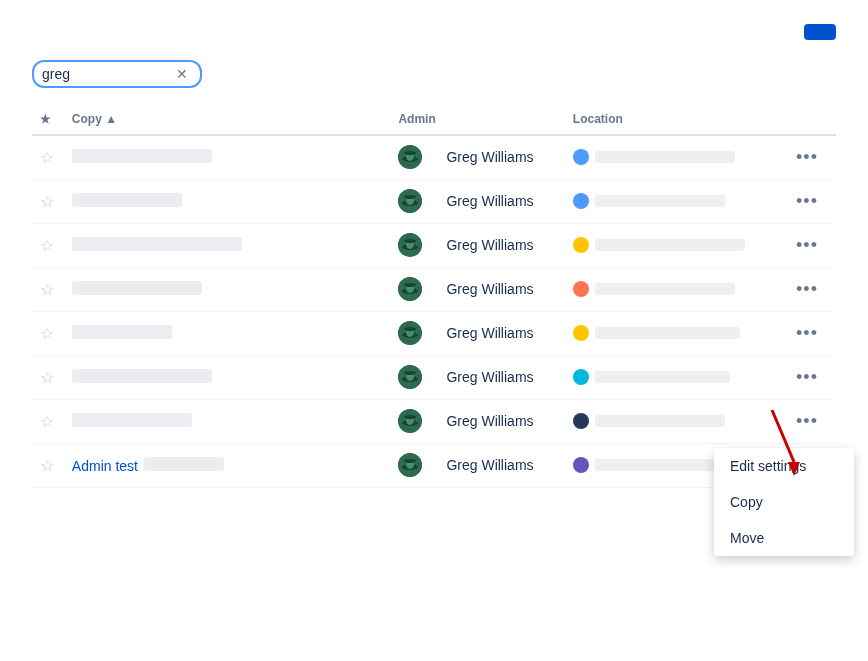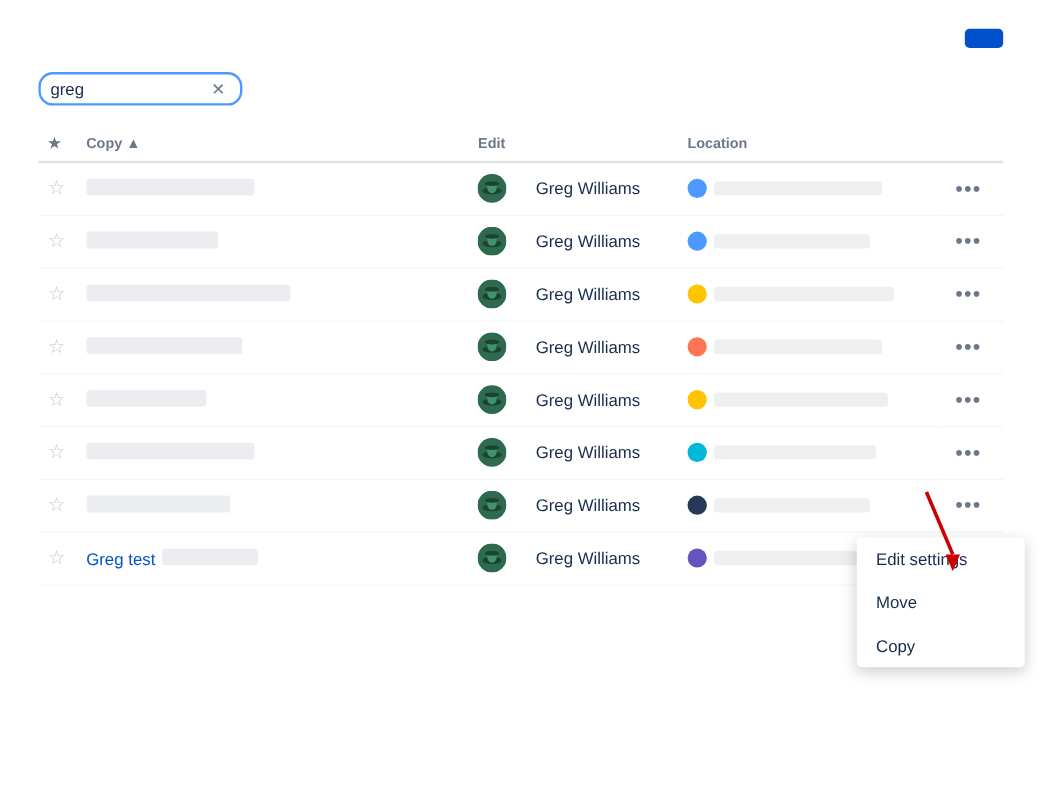--- a/index.html
+++ b/index.html
@@ -263,21 +263,21 @@
     </div>
   </div>
 
   <table class="boards-table">
     <thead>
       <tr>
         <th class="col-star">
           <span>★</span>
         </th>
         <th class="col-name">Copy ▲</th>
-        <th class="col-admin">Edit</th>
+        <th class="col-admin">Admin</th>
         <th class="col-location">Location</th>
         <th class="col-actions"></th>
       </tr>
     </thead>
     <tbody id="table-body">
     <tr>
           <td><span class="star-icon">☆</span></td>
           <td><span class="board-name-blurred" style="width: 140px;"></span></td>
           <td>
             <div class="admin-cell">
@@ -453,21 +453,21 @@
           <td>
             <div class="location-cell">
               <span class="location-dot" style="background: rgb(37, 56, 88);"></span>
               <span class="location-blurred" style="width: 130px;"></span>
             </div>
           </td>
           <td style="position: relative;"><button class="actions-btn">•••</button></td>
         </tr>
         <tr>
           <td><span class="star-icon">☆</span></td>
-          <td><span class="board-name-text">Greg test</span><span class="board-name-blurred" style="width: 80px; margin-left: 6px;"></span></td>
+          <td><span class="board-name-text">Admin test</span><span class="board-name-blurred" style="width: 80px; margin-left: 6px;"></span></td>
           <td>
             <div class="admin-cell">
               <div class="avatar">
                 <div class="avatar-img avatar-hat">
                   <svg width="24" height="24" viewBox="0 0 24 24">
       <circle cx="12" cy="12" r="12" fill="#2d6a4f"></circle>
       <ellipse cx="12" cy="14" rx="8" ry="3" fill="#1b4332"></ellipse>
       <ellipse cx="12" cy="11" rx="4" ry="5" fill="#40916c"></ellipse>
       <ellipse cx="12" cy="8" rx="6" ry="2" fill="#1b4332"></ellipse>
     </svg>
@@ -482,22 +482,22 @@
               <span class="location-blurred" style="width: 120px;"></span>
             </div>
           </td>
           <td style="position: relative;"><button class="actions-btn active">•••</button></td>
         </tr>
       </tbody>
   </table>
 
   <div class="context-menu">
     <div class="context-menu-item">Edit settings</div>
+    <div class="context-menu-item">Copy</div>
     <div class="context-menu-item">Move</div>
-    <div class="context-menu-item">Copy</div>
   </div>
 
   <svg class="red-arrow" width="60" height="80" viewBox="0 0 60 80">
     <line x1="20" y1="10" x2="42" y2="62" stroke="#cc0000" stroke-width="3"></line>
     <polygon points="36,62 48,62 42,76" fill="#cc0000"></polygon>
   </svg>
 
 </div>
 
 </body></html>

